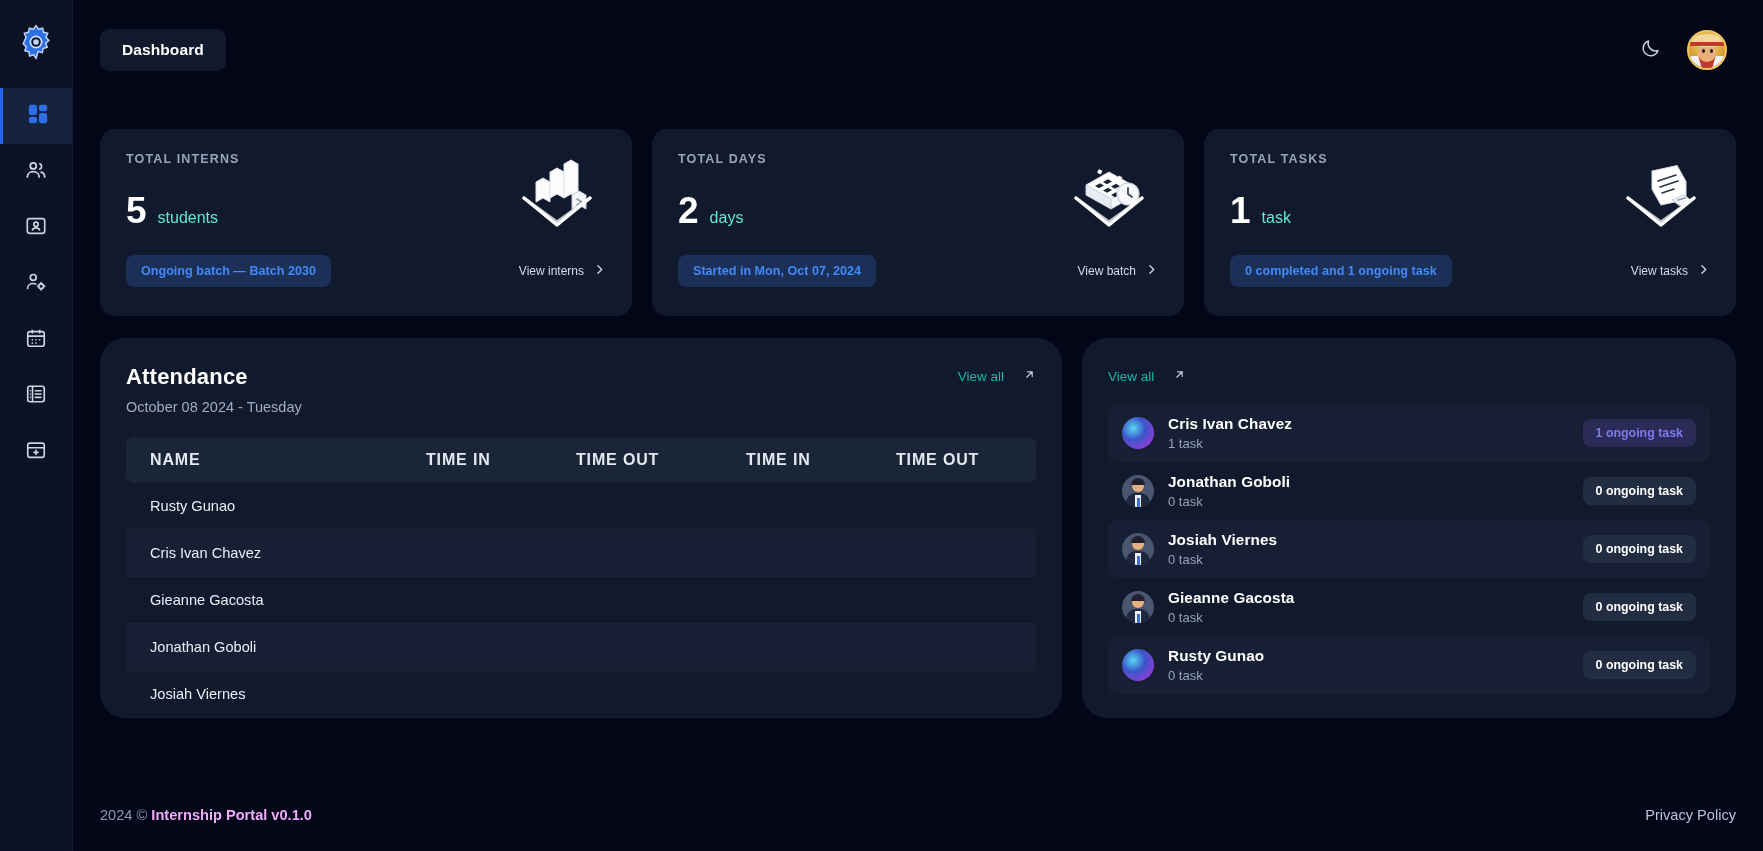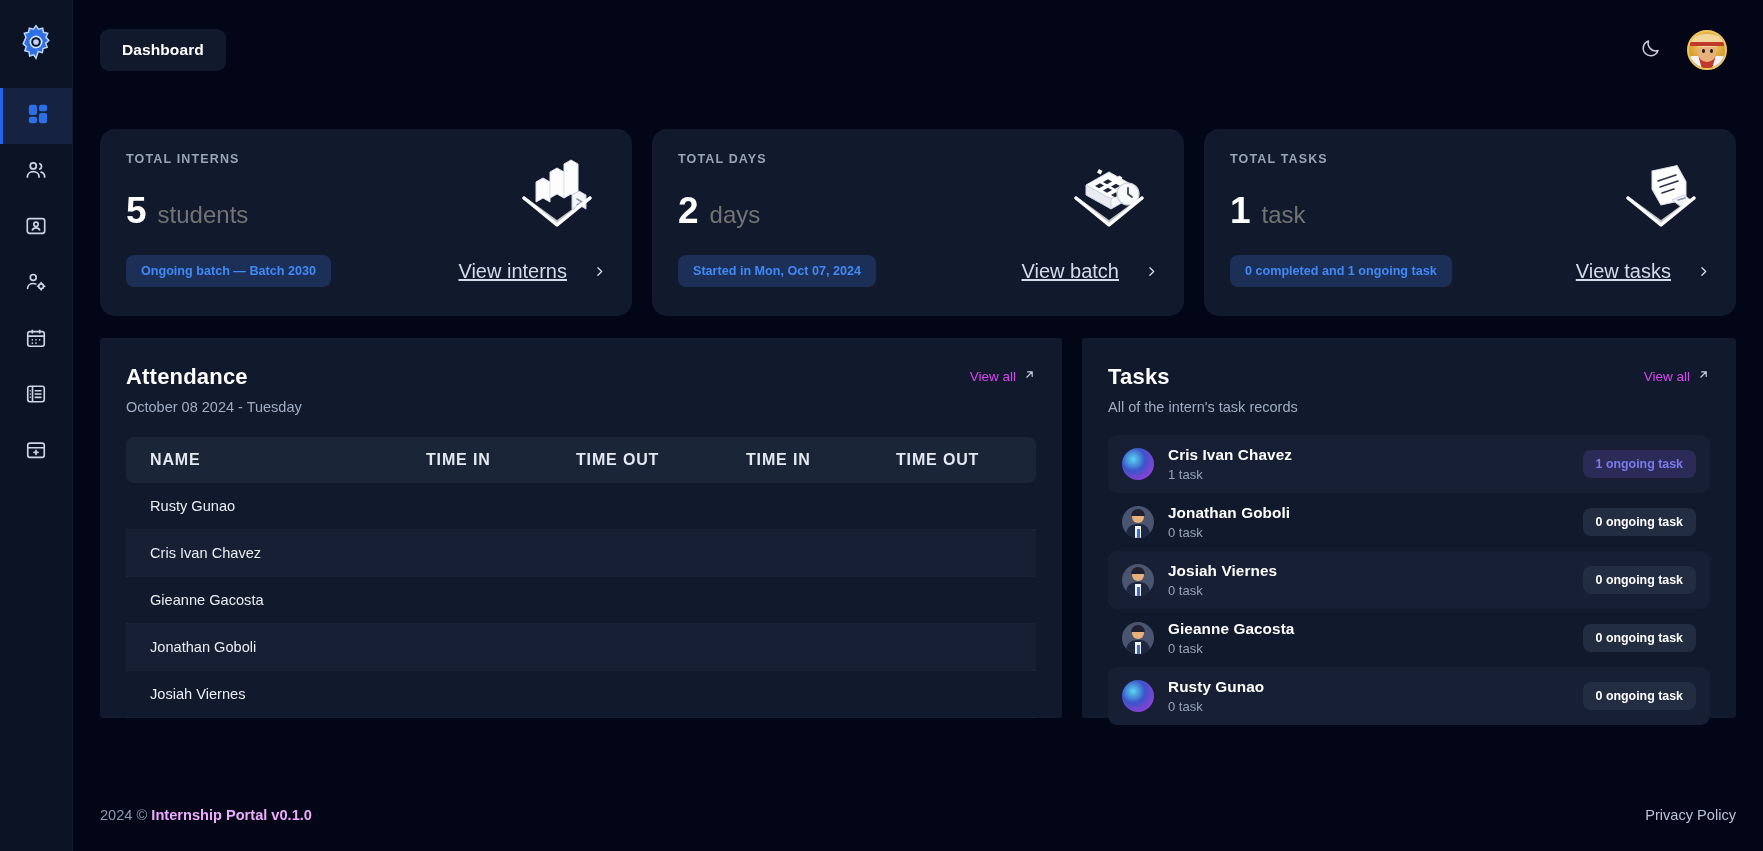--- a/index.html
+++ b/index.html
@@ -89,54 +89,53 @@
     padding: 23px 26px 22px 26px;
     position: relative;
     min-height: 187px;
   }
   .stat-label {
     font-size: 12.5px; font-weight: 700; letter-spacing: 1.15px;
     color: #98a4ba; text-transform: uppercase;
   }
   .stat-value { margin-top: 26px; display: flex; align-items: baseline; }
   .stat-number { font-size: 37px; font-weight: 700; color: #ffffff; line-height: 1; }
-  .stat-unit { font-size: 24px; color: #737373; margin-left: 11px; font-weight: 400; }
+  .stat-unit { font-size: 16px; color: #5eead4; margin-left: 11px; font-weight: 400; }
   .stat-bottom {
     margin-top: 26px; display: flex; align-items: center;
     justify-content: space-between;
   }
   .chip {
     background: #1b2f57; color: #4189f5;
     font-size: 12.6px; font-weight: 700;
     padding: 9px 15px; border-radius: 8px; white-space: nowrap;
     cursor: pointer;
   }
   .cardlink {
-    color: #d4dbe8; font-size: 20px;
-    display: flex; align-items: center; gap: 26px; cursor: pointer;
+    color: #d4dbe8; font-size: 12px;
+    display: flex; align-items: center; gap: 9px; cursor: pointer;
     white-space: nowrap;
-    text-decoration: underline;
   }
   .stat-art { position: absolute; right: 28px; top: 26px; }
 
   
   .panel-row { display: flex; gap: 20px; margin-top: 22px; }
   .panel {
     background: #111a2d;
-    border-radius: 3px;
+    border-radius: 25px;
     padding: 26px 26px 24px 26px;
   }
   .panel.attendance { flex: 0 0 962px; height: 380px; }
   .panel.tasks { flex: 1; height: 380px; }
   .panel-head { display: flex; align-items: flex-start; justify-content: space-between; }
   .panel-title { font-size: 22px; font-weight: 700; color: #ffffff; letter-spacing: .2px; }
   .panel-sub { font-size: 14.5px; color: #9facc3; margin-top: 9px; }
   .viewall {
-    display: flex; align-items: center; gap: 7px;
-    font-size: 13.5px; color: #d946ef; cursor: pointer; padding-top: 4px;
+    display: flex; align-items: center; gap: 19px;
+    font-size: 13.5px; color: #14b8a6; cursor: pointer; padding-top: 4px;
   }
 
   
   table.att { width: 100%; border-collapse: collapse; margin-top: 22px; }
   table.att thead tr { background: #1b2538; }
   table.att th {
     text-align: left; font-size: 16px; font-weight: 700; letter-spacing: .85px;
     color: #e4e9f1; padding: 14px 0 14px 0; text-transform: uppercase;
   }
   table.att th:first-child { padding-left: 24px; border-radius: 8px 0 0 8px; }
@@ -482,24 +481,20 @@
                 <td></td>
                 <td></td>
                 <td></td>
               </tr>
             </tbody>
           </table>
         </div>
 
         <div class="panel tasks">
           <div class="panel-head">
-            <div>
-              <div class="panel-title">Tasks</div>
-              <div class="panel-sub">All of the intern's task records</div>
-            </div>
             <div class="viewall">
               <span>View all</span>
               <span>
                 <svg width="13" height="13" viewBox="0 0 24 24" fill="none" stroke="#c3ccdb" stroke-width="2.2" stroke-linecap="round" stroke-linejoin="round">
                     <path d="M7 17L17 7M8.5 7H17v8.5"></path>
                   </svg>
               </span>
             </div>
           </div>
 

